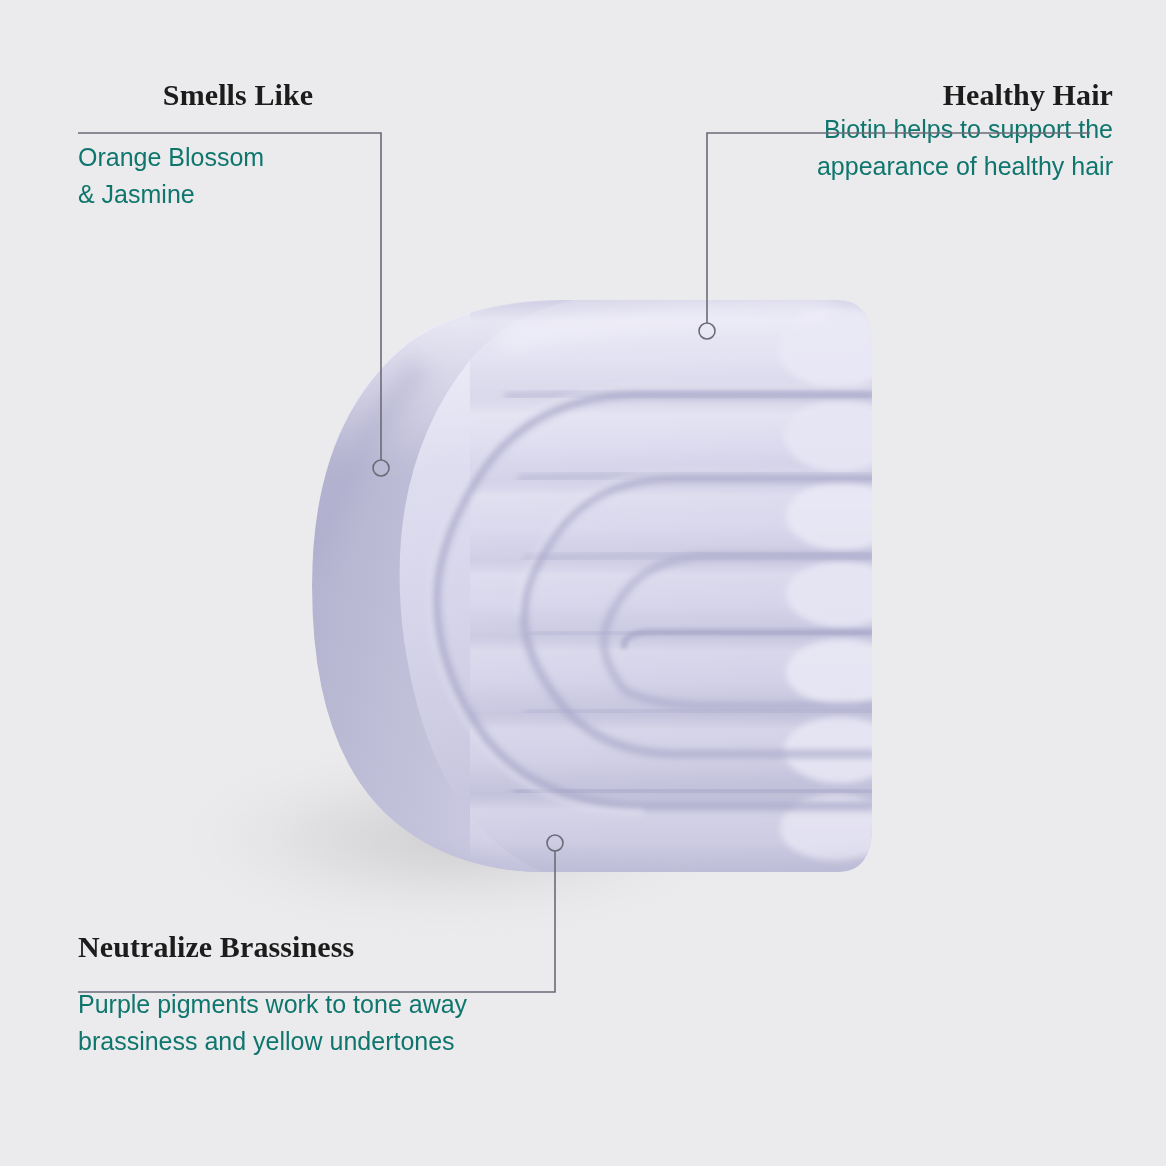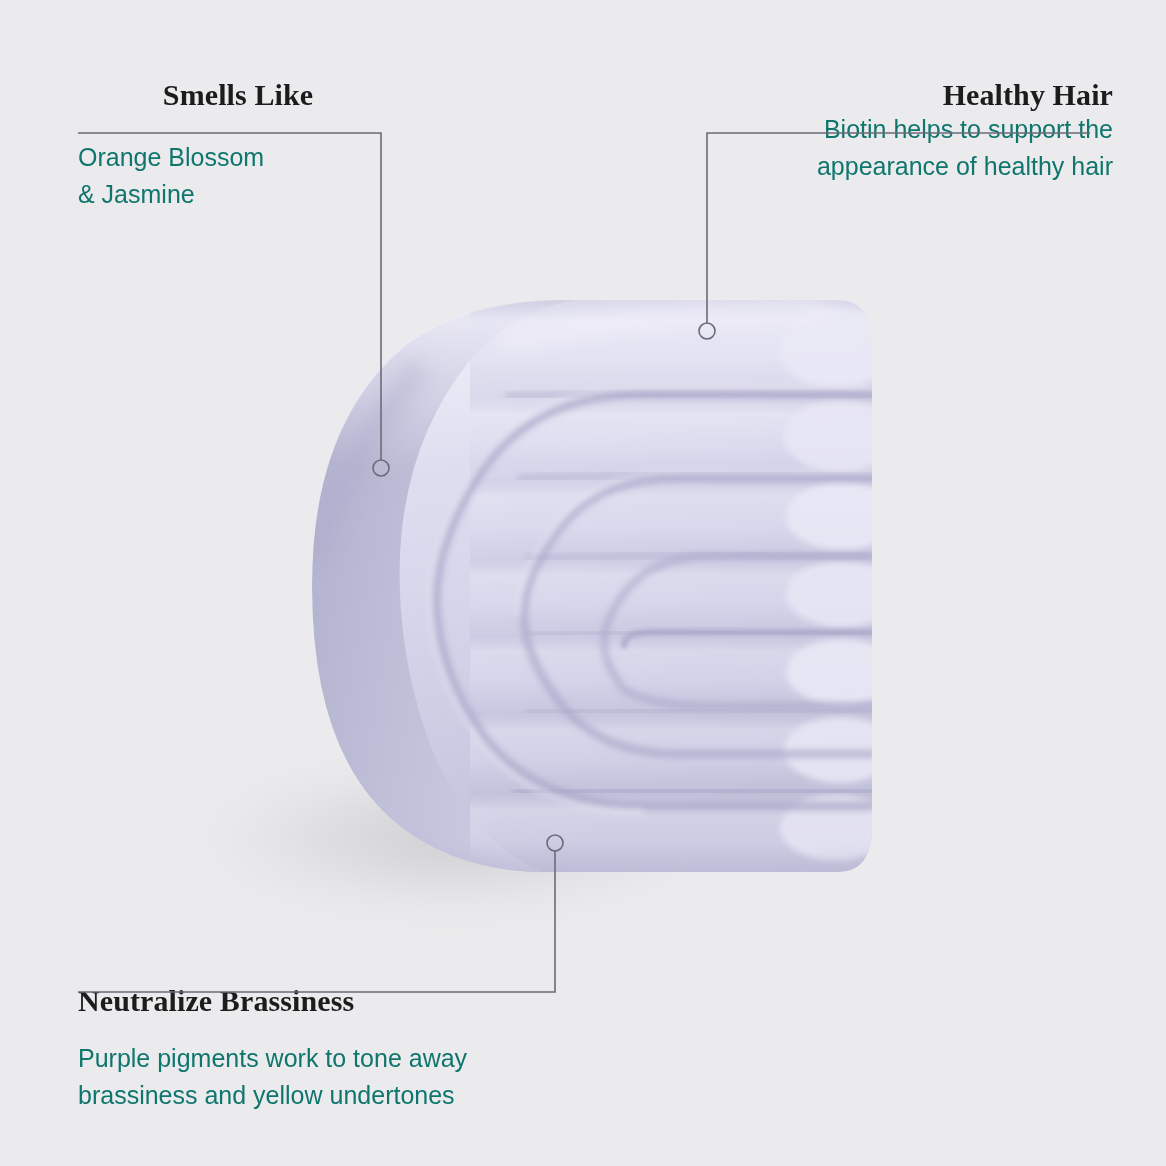--- a/index.html
+++ b/index.html
@@ -62,21 +62,21 @@
     top: 78px;
     width: 383px;
   }
   #callout-healthy-hair .callout-heading { text-align: right; }
   #callout-healthy-hair .callout-body {
     text-align: right;
   }
 
   #callout-neutralize {
     left: 78px;
-    top: 984px;
+    top: 930px;
     width: 478px;
   }
   #callout-neutralize .callout-heading { text-align: left; }
   #callout-neutralize .callout-body {
     text-align: left;
     margin-top: 23px;
   }
 
   
   #connectors {

